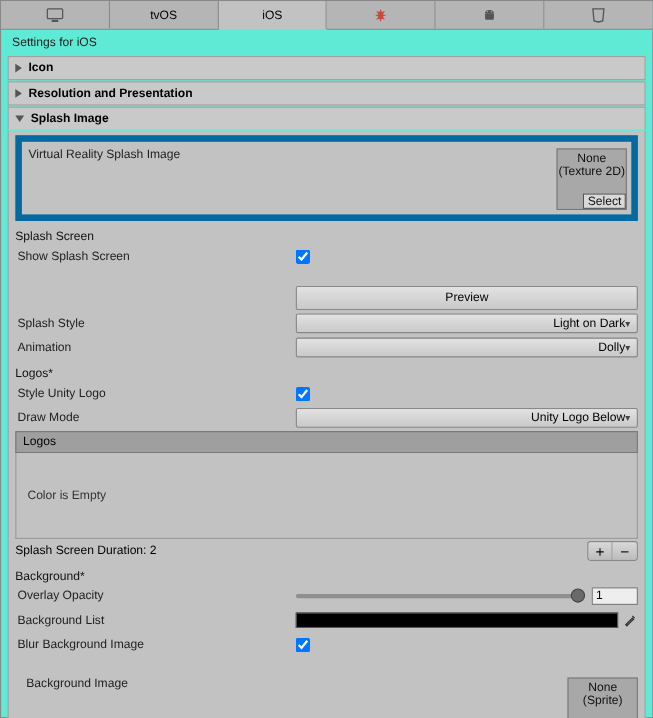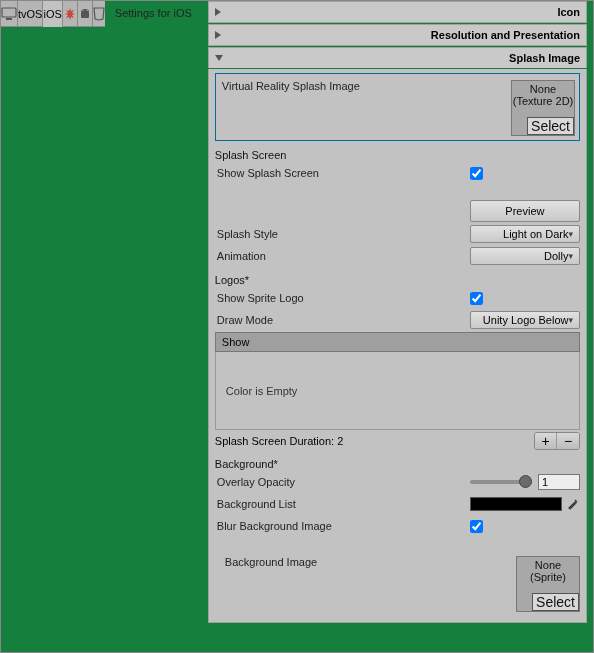--- a/index.html
+++ b/index.html
@@ -1,38 +1,38 @@
 <!DOCTYPE html>
 <html><head>
 <meta charset="utf-8">
 <style>
 * { box-sizing: border-box; margin: 0; padding: 0; font-family: Arial, Helvetica, sans-serif; font-size: 11px; }
 body { background: #c2c2c2; width: 594px; height: 653px; overflow: hidden; }
-.panel { background: #15803d; border: 1px solid #888; width: 594px; height: 653px; display: flex; flex-direction: row; }
+.panel { background: #5eead4; border: 1px solid #888; width: 594px; height: 653px; display: flex; flex-direction: column; }
 .tabs { display: flex; height: 26px; background: #a9a9a9; border-bottom: 1px solid #888; }
 .tab { flex: 1; display: flex; align-items: center; justify-content: center; border-right: 1px solid #888; background: #b5b5b5; cursor: pointer; }
 .tab.active { background: #c2c2c2; border-bottom: 1px solid #c2c2c2; margin-bottom: -1px; }
 .tab:last-child { border-right: none; }
 .settings-title { padding: 6px 10px; color: #222; }
 .content { padding: 0 6px 6px 6px; display: flex; flex-direction: column; gap: 1px; flex: 1; overflow: auto; }
-.foldout { background: #c9c9c9; border: 1px solid #a0a0a0; padding: 4px 6px; display: flex; align-items: center; gap: 6px; cursor: pointer; justify-content: space-between; }
+.foldout { background: #c9c9c9; border: 1px solid #a0a0a0; padding: 4px 6px; display: flex; align-items: center; gap: 6px; cursor: pointer; }
 .foldout.open { border-bottom: none; }
 .arrow { display: inline-block; width: 0; height: 0; }
 .arrow.right { border-top: 4px solid transparent; border-bottom: 4px solid transparent; border-left: 6px solid #555; }
 .arrow.down { border-left: 4px solid transparent; border-right: 4px solid transparent; border-top: 6px solid #555; }
 .bold { font-weight: bold; }
 .section { border: 1px solid #a0a0a0; border-top: none; padding: 4px 6px 10px 6px; background: #c2c2c2; }
-.highlight-box { border: 1px solid #0369a1; padding: 4px; margin-bottom: 8px; }
+.highlight-box { border: 6px solid #0369a1; padding: 4px; margin-bottom: 8px; }
 .row { display: flex; align-items: center; min-height: 20px; margin-top: 2px; }
 .row .label { width: 255px; color: #222; padding-left: 2px; }
 .row .ctrl { flex: 1; display: flex; align-items: center; }
 .hdr { font-weight: normal; margin-top: 8px; color: #111; }
 .obj-field { display: flex; justify-content: flex-end; }
 .obj-box { width: 64px; height: 56px; background: #a8a8a8; border: 1px solid #777; position: relative; display: flex; flex-direction: column; align-items: center; justify-content: flex-start; padding-top: 2px; font-size: 10px; color: #111; }
-.obj-box .sel-btn { position: absolute; bottom: 0; right: 0; background: #d9d9d9; border: 1px solid #555; padding: 0 3px; font-size: 14px; cursor: pointer; }
+.obj-box .sel-btn { position: absolute; bottom: 0; right: 0; background: #d9d9d9; border: 1px solid #555; padding: 0 3px; font-size: 11px; cursor: pointer; }
 input[type=checkbox] { width: 13px; height: 13px; }
 .btn { flex: 1; background: linear-gradient(#e2e2e2,#c9c9c9); border: 1px solid #888; border-radius: 2px; text-align: center; padding: 4px 0; cursor: pointer; margin-top: 15px; }
 .dropdown { flex: 1; background: linear-gradient(#e2e2e2,#c9c9c9); border: 1px solid #888; border-radius: 2px; padding: 2px 6px; display: flex; justify-content: flex-end; align-items: center; cursor: pointer; }
 .dropdown .dd-arrow { font-size: 9px; color: #444; }
 .logos-header { background: #9f9f9f; border: 1px solid #777; padding: 3px 6px; margin-top: 2px; }
 .logos-body { border: 1px solid #999; border-top: none; background: #c2c2c2; height: 78px; display: flex; align-items: center; padding-left: 10px; color: #333; }
 .logos-footer { display: flex; justify-content: space-between; align-items: center; margin-top: 2px; font-size: 10px; }
 .add-remove { display: flex; border: 1px solid #888; border-radius: 3px; overflow: hidden; }
 .add-remove span { width: 22px; height: 16px; display: flex; align-items: center; justify-content: center; background: linear-gradient(#d8d8d8,#bcbcbc); cursor: pointer; font-size: 14px; border-right: 1px solid #999; }
 .add-remove span:last-child { border-right: none; }
@@ -147,37 +147,37 @@
           <div class="dropdown">
             <span>Dolly</span>
             <span class="dd-arrow">▾</span>
           </div>
         </div>
       </div>
 
       <div class="hdr">Logos*</div>
 
       <div class="row">
-        <div class="label">Show Sprite Logo</div>
+        <div class="label">Style Unity Logo</div>
         <div class="ctrl">
             <input type="checkbox" checked="" style="">
           </div>
       </div>
 
       <div class="row">
         <div class="label">Draw Mode</div>
         <div class="ctrl">
           <div class="dropdown">
             <span>Unity Logo Below</span>
             <span class="dd-arrow">▾</span>
           </div>
         </div>
       </div>
 
-      <div class="logos-header">Show</div>
+      <div class="logos-header">Logos</div>
       <div class="logos-body">
         <span>Color is Empty</span>
       </div>
       <div class="logos-footer">
         <span>Splash Screen Duration: 2</span>
         <div class="add-remove">
           <span>+</span>
           <span>−</span>
         </div>
       </div>

